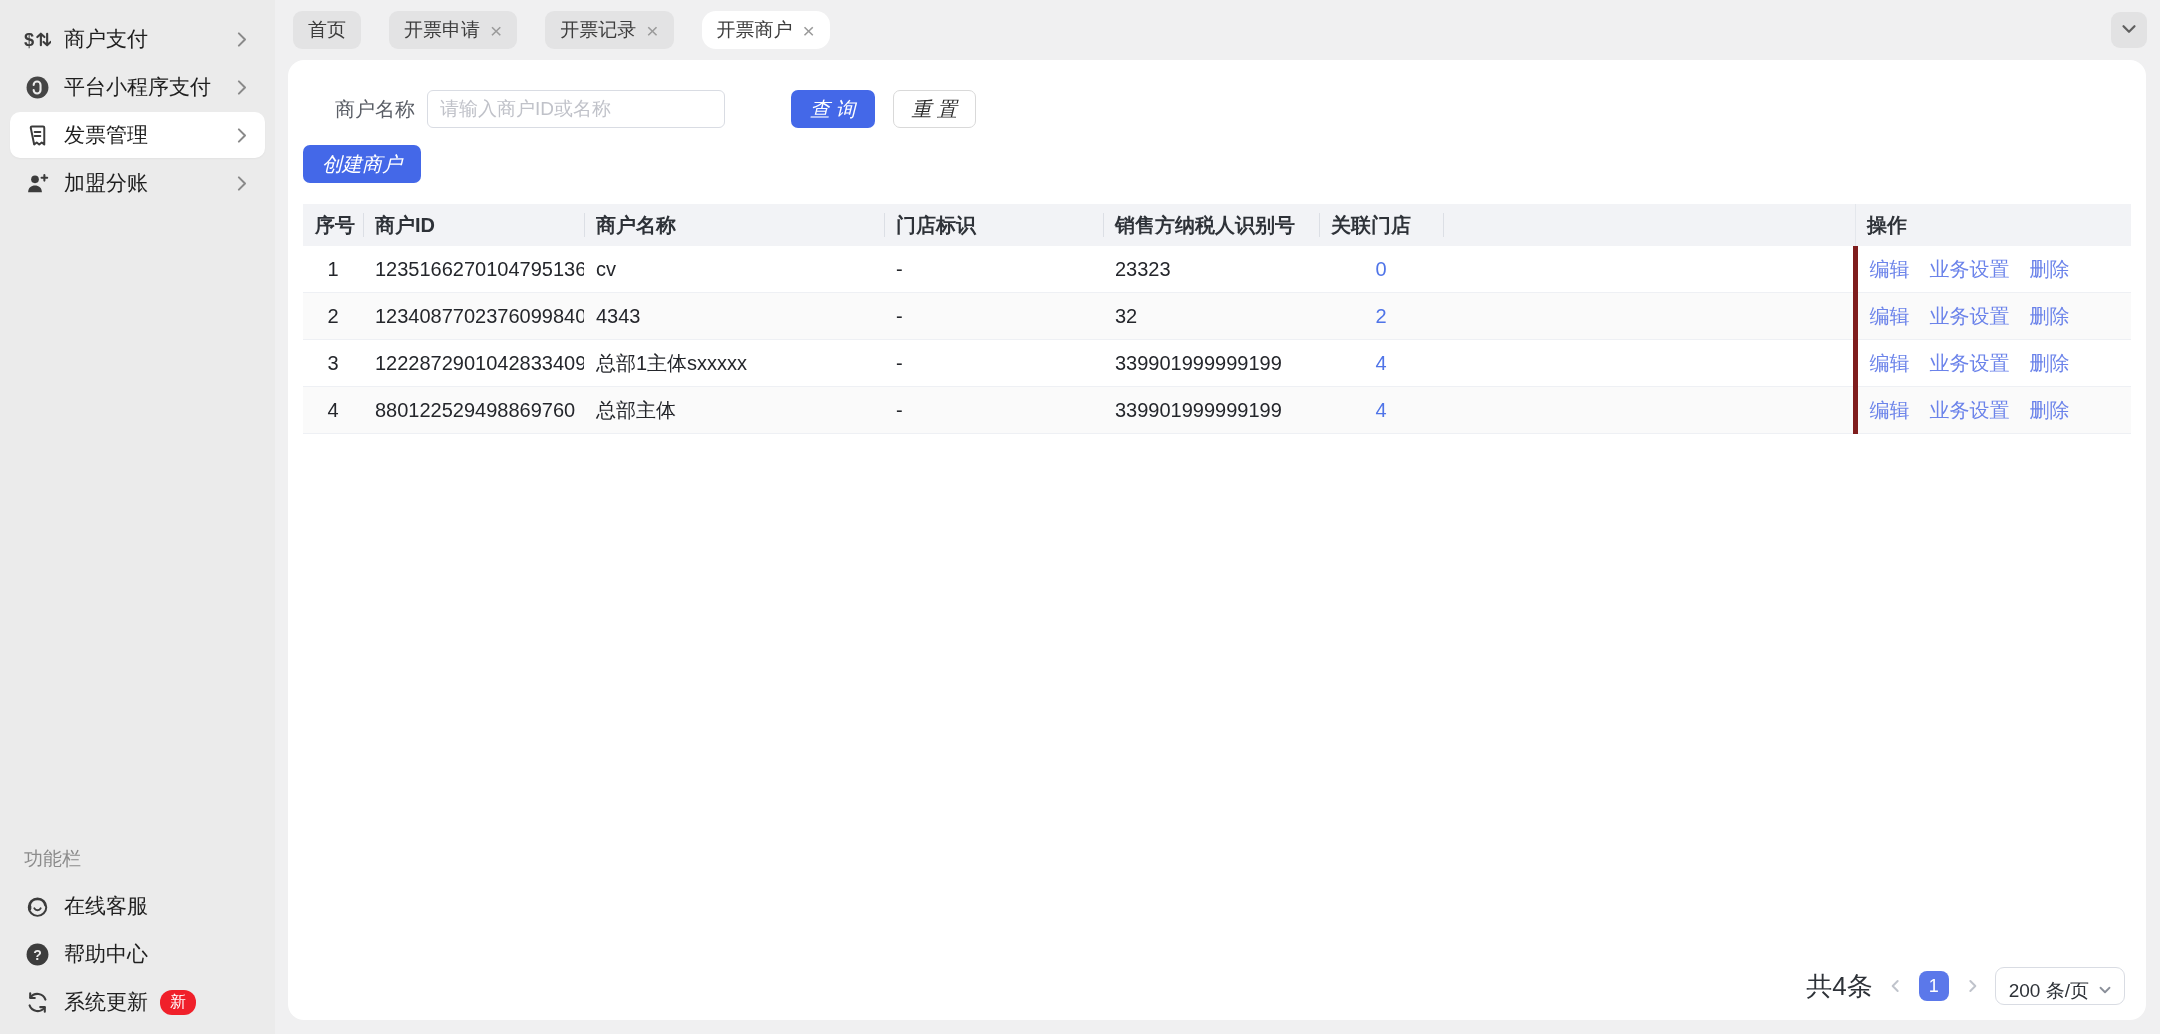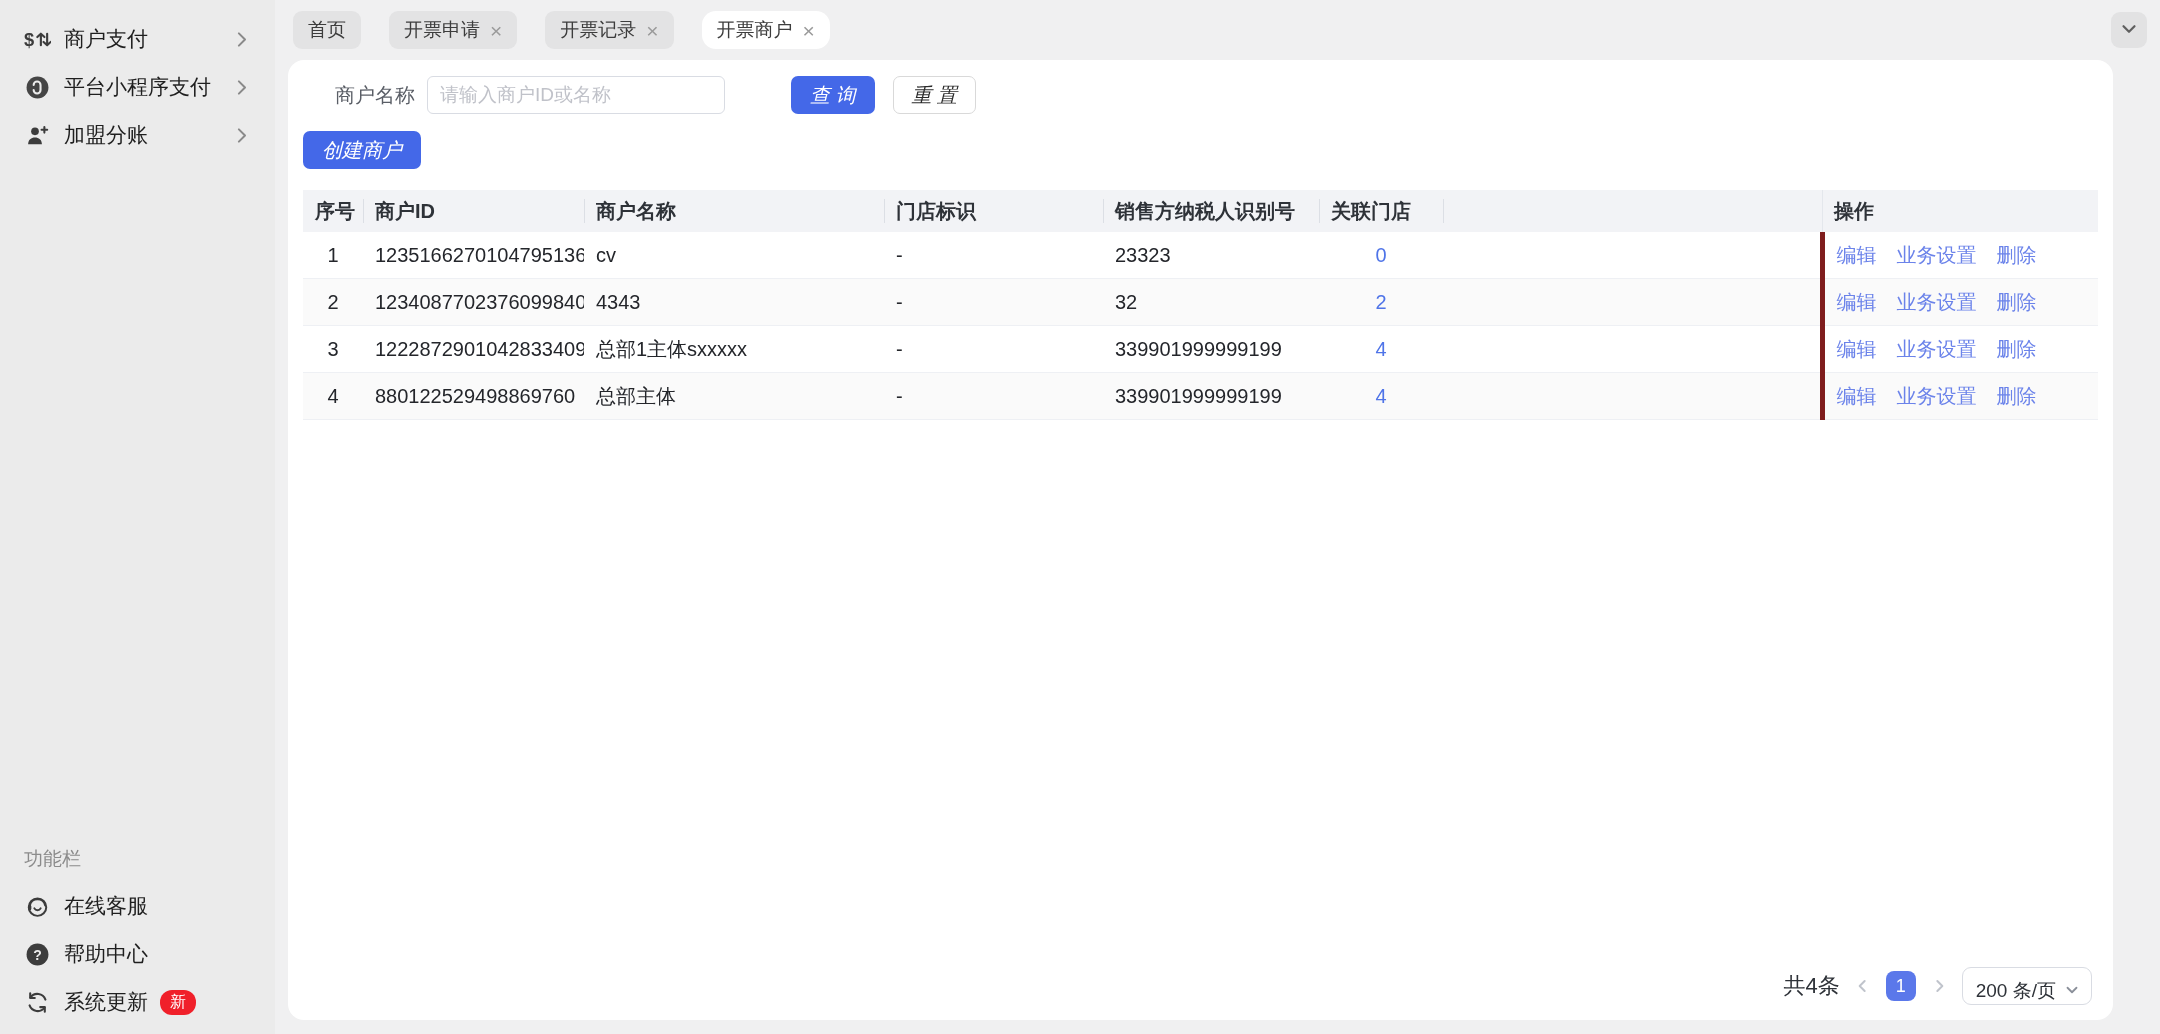--- a/index.html
+++ b/index.html
@@ -25,22 +25,22 @@
   .tabbar{height:60px;display:flex;align-items:center;padding:0 13px 0 18px;gap:12px;}
   .tabs{display:flex;align-items:center;gap:28px;}
   .tab{display:flex;align-items:center;height:38px;padding:0 15px;border-radius:9px;background:#e3e3e4;
        font-size:19px;color:#3d3d3d;cursor:pointer;white-space:nowrap;}
   .tab.active{background:#ffffff;border-radius:14px;}
   .t-close{margin-left:10px;color:#9a9a9a;font-size:21px;line-height:1;cursor:pointer;}
   .tab-collapse{margin-left:auto;width:36px;height:36px;border:none;border-radius:9px;background:#e2e2e3;
        display:flex;align-items:center;justify-content:center;cursor:pointer;padding:0;}
 
   
-  .card{flex:1;margin:0 47px 14px 13px;background:#fff;border-radius:16px;display:flex;flex-direction:column;
-        padding:16px 15px 0;min-height:0;}
+  .card{flex:1;margin:0 14px 14px 13px;background:#fff;border-radius:16px;display:flex;flex-direction:column;
+        padding:30px 15px 0;min-height:0;}
   .filter-row{display:flex;align-items:center;}
   .f-label{margin-left:32px;font-size:20px;color:#5a5e66;}
   .f-input{margin-left:12px;width:272px;height:36px;border:1px solid #d9dce3;border-radius:6px;padding:0 12px;
         font-size:19px;color:#333;outline:none;font-family:inherit;}
   .f-input::placeholder{color:#c0c2c9;}
   .btn{display:inline-flex;align-items:center;justify-content:center;height:38px;padding:0 18px;border-radius:7px;
         font-size:20px;border:1px solid transparent;cursor:pointer;font-family:inherit;white-space:nowrap;font-style:italic;}
   .btn.primary{background:var(--primary,#4468e8);color:#fff;}
   .btn.plain{background:#fff;border-color:#d9d9d9;color:#2b2b2b;}
   .btn.search{margin-left:66px;}
@@ -58,21 +58,21 @@
      overflow:hidden;white-space:nowrap;}
   tbody tr:nth-child(even) td{background:#fafafa;}
   td.c-center{text-align:center;}
   td.op-col{border-left:5px solid #7f1d1d;}
   a.cell-link{color:#4f74e8;text-decoration:none;cursor:pointer;}
   td.op-col a{color:var(--link,#6b83ea);text-decoration:none;margin-right:20px;cursor:pointer;}
   td.op-col a:last-child{margin-right:0;}
 
   
   .pager{margin-top:auto;display:flex;align-items:center;justify-content:flex-end;gap:13px;padding:0 6px 15px 0;}
-  .pg-total{font-size:22px;color:#2e3238;}
+  .pg-total{font-size:26px;color:#2e3238;}
   .pg-nav{display:flex;align-items:center;cursor:pointer;}
   .pg-page{width:30px;height:30px;border-radius:8px;background:#5b78ea;color:#fff;font-size:18px;
         display:flex;align-items:center;justify-content:center;cursor:pointer;}
   .pg-size{height:36px;border:1px solid #d9dce3;border-radius:9px;display:flex;align-items:flex-end;
         padding:0 10px 0 13px;gap:7px;font-size:19px;color:#2e3238;cursor:pointer;background:#fff;}
 </style>
 </head>
 <body>
 
 <div class="app">
@@ -95,20 +95,34 @@
           </span>
         </div>
         <div class="side-item">
           <span class="s-icon">
             <svg width="25" height="25" viewBox="0 0 24 24">
               <circle cx="12" cy="12" r="10.5" fill="#454545"></circle>
               <path d="M8.3 9.6 a3.3 3.3 0 0 1 6.6 0 v4.8 a3.3 3.3 0 0 1 -6.6 0" fill="none" stroke="#ebebeb" stroke-width="2" stroke-linecap="round"></path>
             </svg>
           </span>
           <span class="s-label">平台小程序支付</span>
+          <span class="s-chev">
+            <svg width="21" height="21" viewBox="0 0 24 24" fill="none" stroke="#8a8a8a" stroke-width="2.3" stroke-linecap="round" stroke-linejoin="round">
+              <polyline points="9 5 16 12 9 19"></polyline>
+            </svg>
+          </span>
+        </div>
+        <div class="side-item active">
+          <span class="s-icon">
+            <svg width="25" height="25" viewBox="0 0 24 24" fill="none" stroke="#3c3c3c" stroke-width="1.9" stroke-linejoin="round" stroke-linecap="round">
+              <path d="M5.5 4.6 a1.2 1.2 0 0 1 1.2 -1.2 h10.6 a1.2 1.2 0 0 1 1.2 1.2 V20.6 l-2.45 -1.9 -2.4 1.9 -2.4 -1.9 -2.45 1.9 z"></path>
+              <path d="M9.3 8.6 h5.4 M9.3 12.4 h5.4"></path>
+            </svg>
+          </span>
+          <span class="s-label">发票管理</span>
           <span class="s-chev">
             <svg width="21" height="21" viewBox="0 0 24 24" fill="none" stroke="#8a8a8a" stroke-width="2.3" stroke-linecap="round" stroke-linejoin="round">
               <polyline points="9 5 16 12 9 19"></polyline>
             </svg>
           </span>
         </div>
         <div class="side-item">
           <span class="s-icon">
             <svg width="25" height="25" viewBox="0 0 24 24">
               <circle cx="9.6" cy="8" r="3.7" fill="#3c3c3c"></circle>

